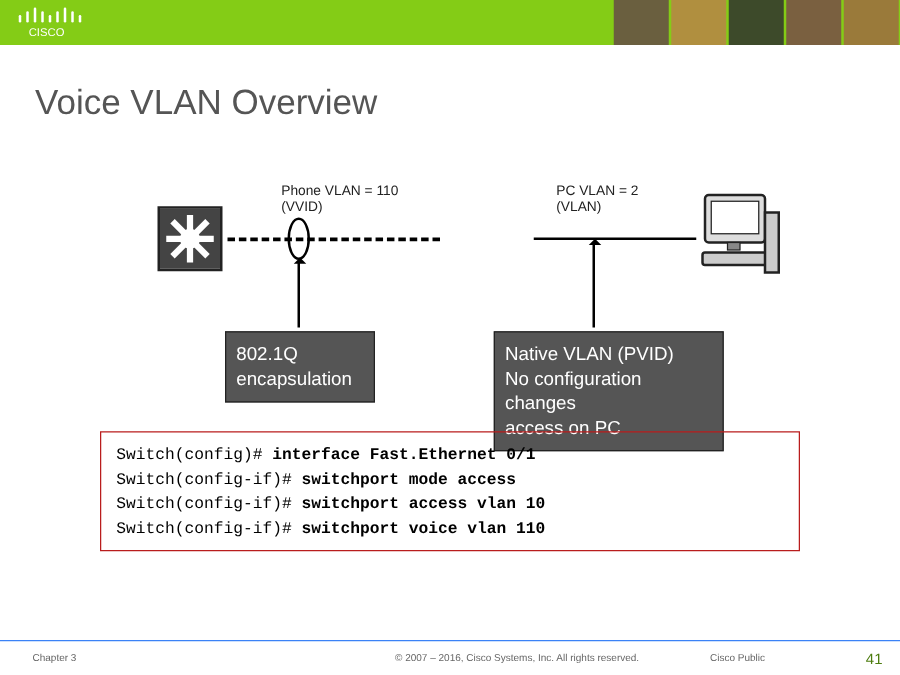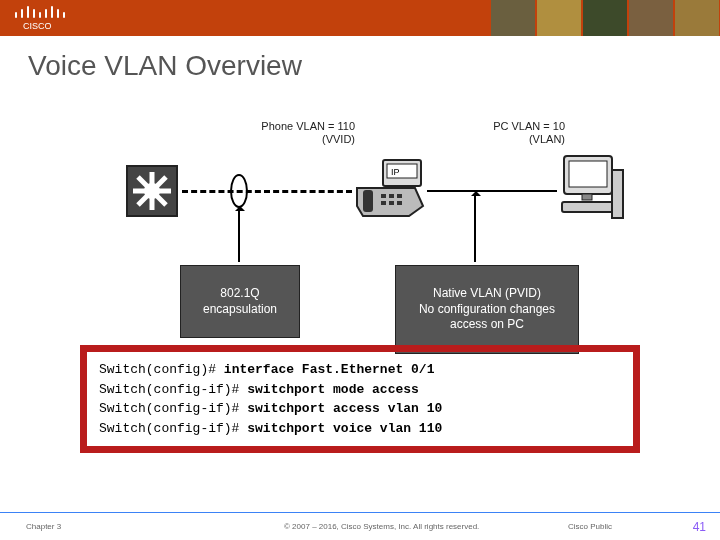--- a/index.html
+++ b/index.html
@@ -7,21 +7,21 @@
     width: 720px;
     height: 540px;
     font-family: Arial, Helvetica, sans-serif;
     background: #fff;
     position: relative;
     overflow: hidden;
   }
   .topbar {
     width: 100%;
     height: 36px;
-    background: #c2410c;
+    background: #84cc16;
     position: relative;
   }
   .cisco-logo {
     position: absolute;
     left: 10px;
     top: 3px;
     width: 60px;
     height: 28px;
   }
   .cisco-logo svg { width: 100%; height: 100%; }
@@ -40,44 +40,45 @@
   .banner-photo div:nth-child(1){background:#6a5f3f;}
   .banner-photo div:nth-child(2){background:#b08f3f;}
   .banner-photo div:nth-child(3){background:#3d4a2a;}
   .banner-photo div:nth-child(4){background:#7a6040;}
   .banner-photo div:nth-child(5){background:#9a7a3a;}
   .title {
     font-size: 28px;
     color: #555;
     font-weight: normal;
     padding: 14px 0 0 28px;
+    margin-top: 16px;
   }
   .diagram {
     position: absolute;
     top: 120px;
     left: 90px;
     width: 540px;
     height: 210px;
   }
   .label-small {
     font-size: 11px;
     color: #222;
-    text-align: right;
+    text-align: left;
     position: absolute;
     line-height: 1.2;
+    margin-top: 27px;
   }
   .phone-vlan-label { left: 135px; top: 0; width: 130px; }
   .pc-vlan-label { left: 355px; top: 0; width: 120px; }
   .callout-box {
     position: absolute;
     background: #555;
     color: #fff;
-    font-size: 12px;
-    text-align: center;
-    padding: 20px 8px;
+    font-size: 15px;
+    padding: 8px 8px;
     border: 1px solid #222;
     line-height: 1.3;
   }
   .callout-left { left: 90px; top: 145px; width: 120px; }
   .callout-right { left: 305px; top: 145px; width: 184px; }
   .switch-dev {
     position: absolute;
     left: 35px;
     top: 44px;
     width: 54px;
@@ -135,21 +136,21 @@
     border-bottom-color: #000;
     transform: translateY(-8px);
   }
   .arrow-left { left: 148px; top: 90px; height: 52px; }
   .arrow-right { left: 384px; top: 75px; height: 67px; }
   .cli-box {
     position: absolute;
     top: 345px;
     left: 80px;
     width: 560px;
-    border: 7px solid #b91c1c;
+    border: 1px solid #b91c1c;
     padding: 8px 12px;
     font-family: "Courier New", monospace;
     font-size: 13px;
     line-height: 1.5;
     white-space: pre;
   }
   .cli-prompt { font-weight: normal; }
   .cli-cmd { font-weight: bold; }
   .footer {
     position: absolute;
@@ -157,23 +158,23 @@
     left: 0;
     width: 100%;
     height: 28px;
     border-top: 1px solid #3b82f6;
     font-size: 8px;
     color: #666;
     display: flex;
     align-items: center;
   }
   .footer .chapter { position: absolute; left: 26px; }
-  .footer .copyright { position: absolute; left: 284px; }
+  .footer .copyright { position: absolute; left: 316px; }
   .footer .pub { position: absolute; left: 568px; }
-  .footer .pagenum { position: absolute; right: 14px; font-size: 12px; color: #8b5cf6; text-align: center; }
+  .footer .pagenum { position: absolute; right: 14px; font-size: 12px; color: #4d7c0f; text-align: center; }
 </style>
 </head>
 <body>
 
 <div class="topbar">
   <div class="cisco-logo">
     <svg viewBox="0 0 60 28">
       <g stroke="#fff" stroke-width="2" stroke-linecap="round">
         <line x1="6" y1="10" x2="6" y2="14"></line>
         <line x1="12" y1="7" x2="12" y2="14"></line>
@@ -200,21 +201,21 @@
 <h1 class="title">Voice VLAN Overview</h1>
 
 <div class="diagram">
 
   <div class="label-small phone-vlan-label">
     <span>Phone VLAN = 110</span><br>
     <span>(VVID)</span>
   </div>
 
   <div class="label-small pc-vlan-label">
-    <span>PC VLAN = 10</span><br>
+    <span>PC VLAN = 2</span><br>
     <span>(VLAN)</span>
   </div>
 
   <div class="switch-dev">
     <svg viewBox="0 0 54 54">
       <rect x="2" y="2" width="50" height="50" fill="#e5e5e5" stroke="#222" stroke-width="2"></rect>
       <rect x="3" y="3" width="48" height="48" fill="#444"></rect>
       <circle cx="27" cy="27" r="8" fill="#fff"></circle>
       <g stroke="#fff" stroke-width="5">
         <line x1="27" y1="27" x2="27" y2="8"></line>
@@ -225,37 +226,20 @@
         <line x1="27" y1="27" x2="41" y2="13"></line>
         <line x1="27" y1="27" x2="13" y2="41"></line>
         <line x1="27" y1="27" x2="41" y2="41"></line>
       </g>
     </svg>
   </div>
 
   <div class="link-dashed"></div>
   <div class="trunk-oval"></div>
 
-  <div class="phone-dev">
-    <svg viewBox="0 0 70 60">
-      <rect x="28" y="2" width="38" height="26" rx="2" fill="#ddd" stroke="#222" stroke-width="2"></rect>
-      <rect x="32" y="6" width="30" height="14" fill="#fff" stroke="#222"></rect>
-      <text x="36" y="17" font-size="9" font-family="Arial" fill="#000">IP</text>
-      <path d="M2 30 L60 30 L68 48 L54 58 L8 58 L2 48 Z" fill="#bbb" stroke="#222" stroke-width="2"></path>
-      <rect x="8" y="32" width="10" height="22" rx="3" fill="#333"></rect>
-      <g fill="#333">
-        <rect x="26" y="36" width="5" height="4"></rect>
-          <rect x="34" y="36" width="5" height="4"></rect>
-          <rect x="42" y="36" width="5" height="4"></rect>
-        <rect x="26" y="43" width="5" height="4"></rect>
-          <rect x="34" y="43" width="5" height="4"></rect>
-          <rect x="42" y="43" width="5" height="4"></rect>
-      </g>
-    </svg>
-  </div>
 
   <div class="link-solid"></div>
 
   <div class="pc-dev">
     <svg viewBox="0 0 65 70">
       <rect x="4" y="4" width="48" height="38" rx="3" fill="#ddd" stroke="#222" stroke-width="2"></rect>
       <rect x="9" y="9" width="38" height="26" fill="#fff" stroke="#222"></rect>
       <rect x="22" y="42" width="10" height="6" fill="#888" stroke="#222"></rect>
       <rect x="2" y="50" width="52" height="10" rx="2" fill="#ccc" stroke="#222" stroke-width="2"></rect>
       <rect x="52" y="18" width="11" height="48" fill="#ccc" stroke="#222" stroke-width="2"></rect>

